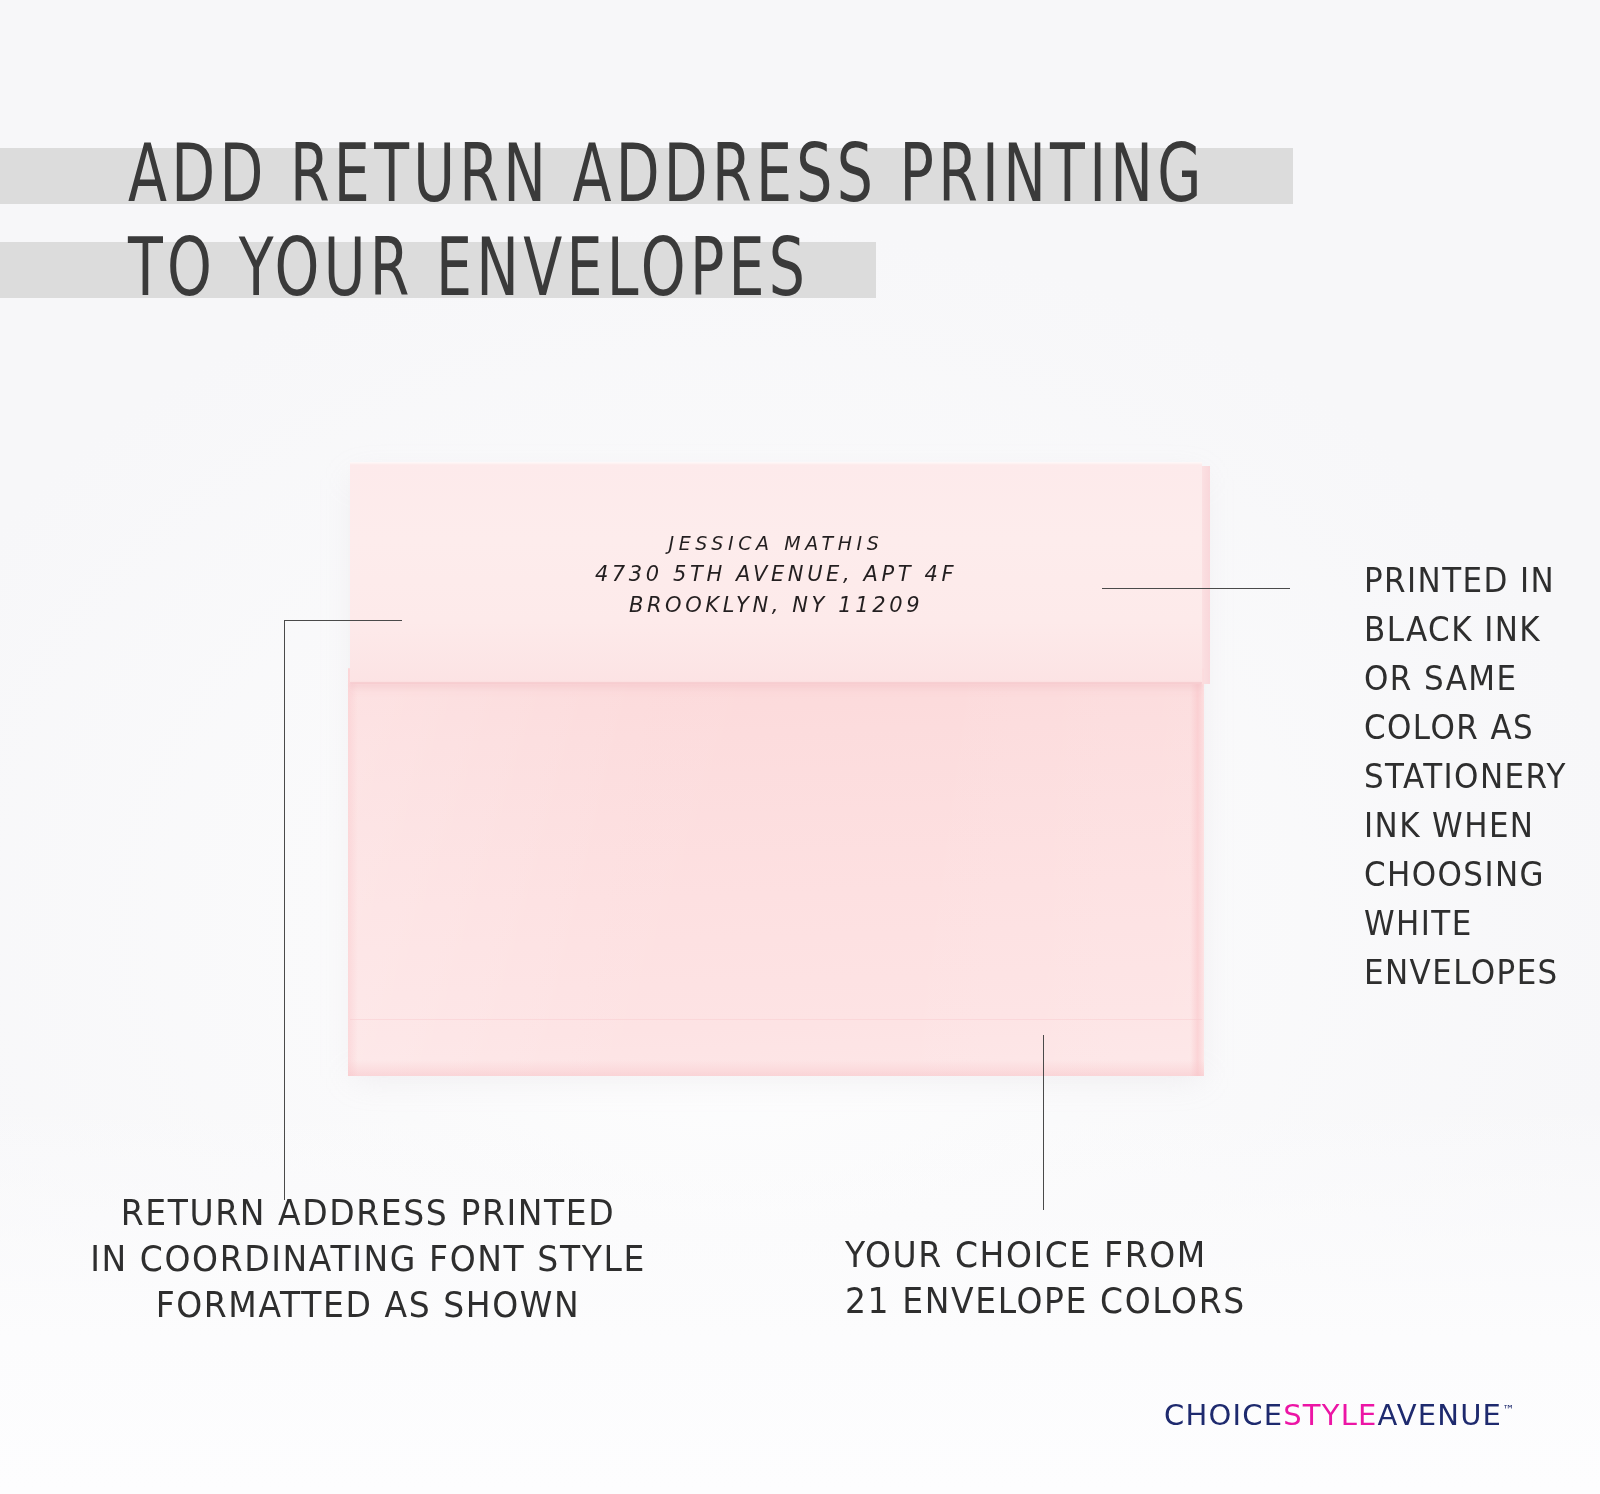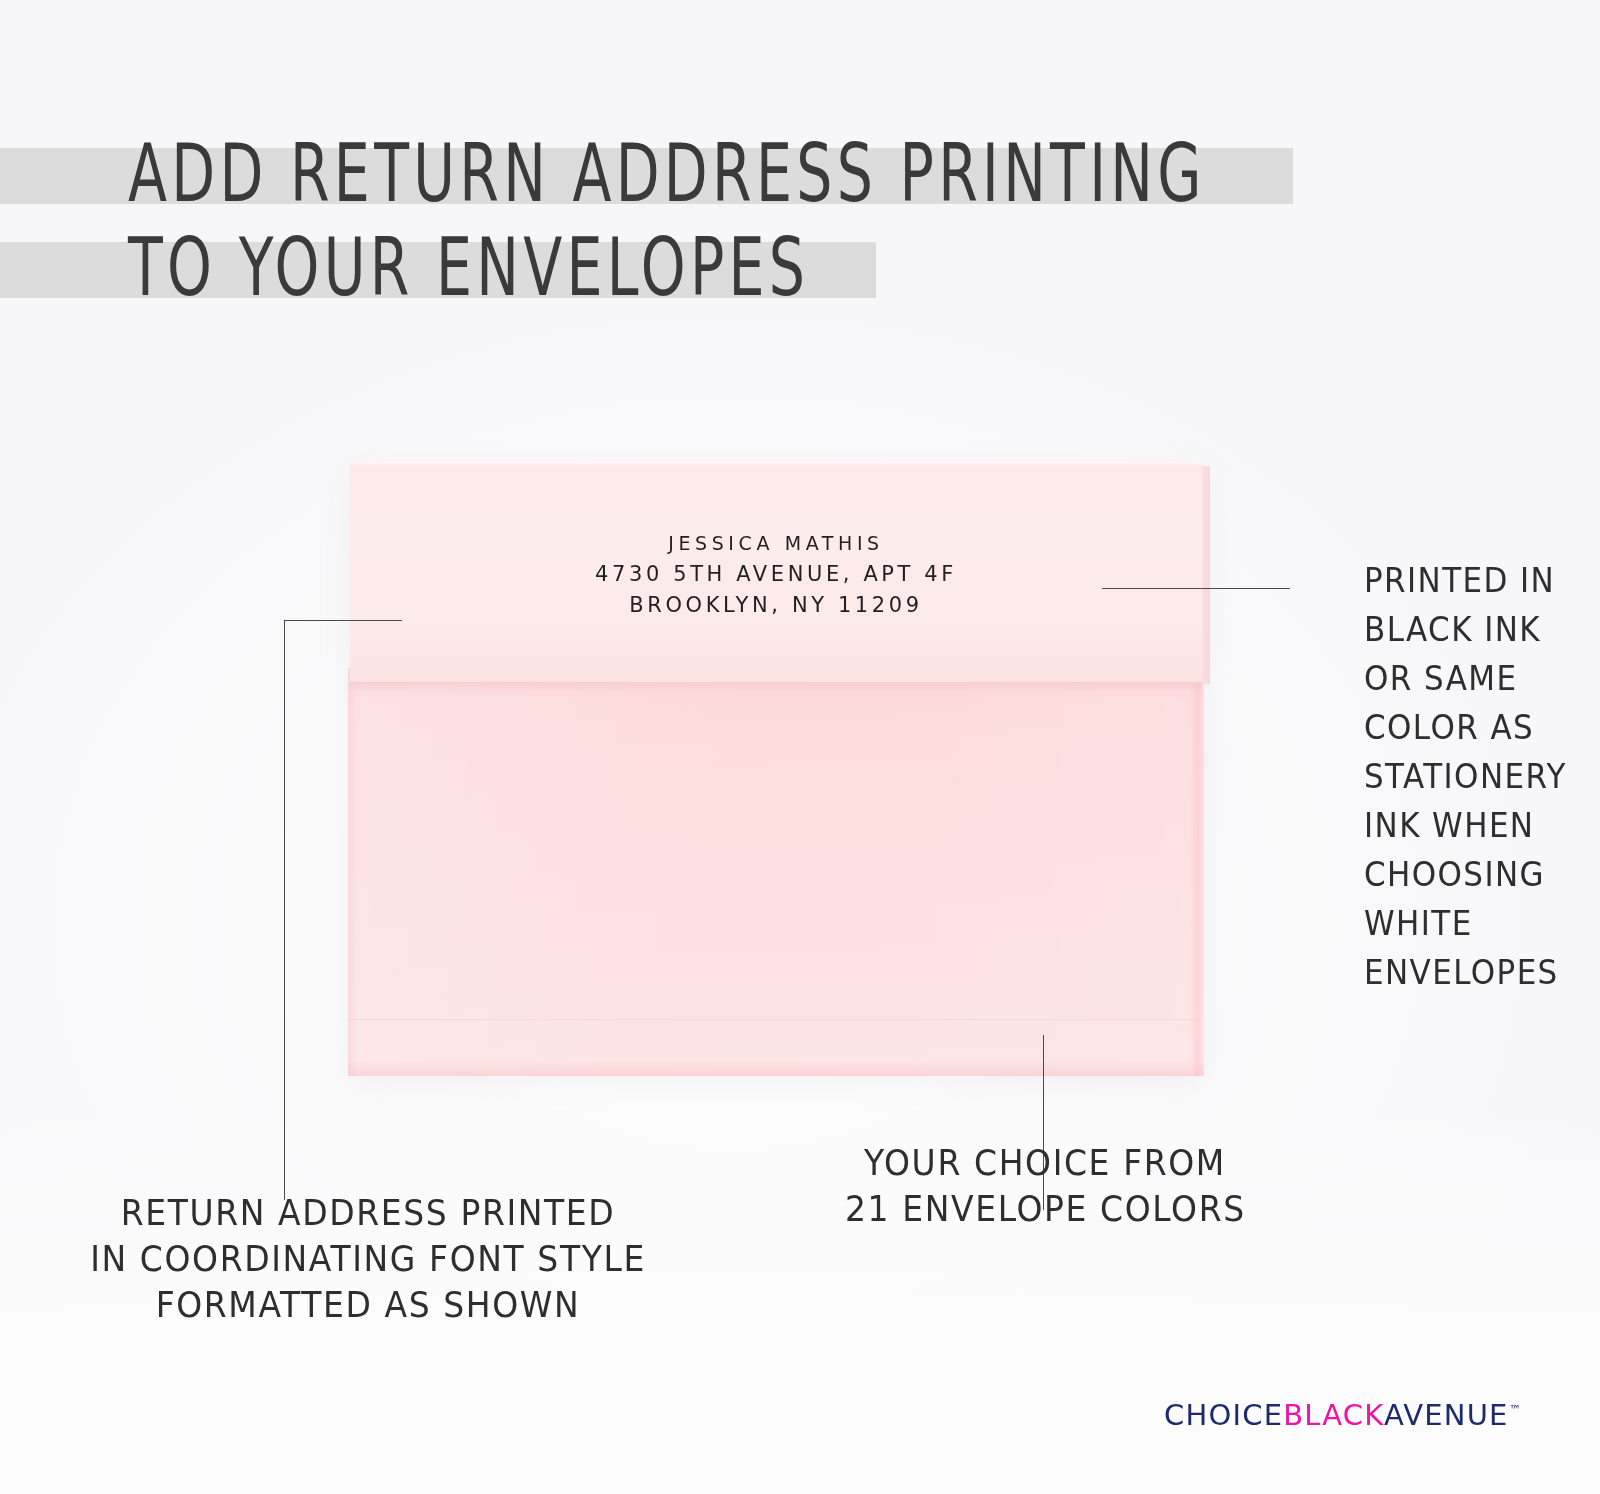--- a/index.html
+++ b/index.html
@@ -126,20 +126,21 @@
     background: rgba(248,200,204,0.45);
   }
   
   .env-flap {
     position: absolute;
     left: 2px;
     top: 0;
     width: 852px;
     height: 222px;
     background: linear-gradient(180deg, #fdeaeb 0%, #fdecec 35%, #fdeaea 72%, #fce3e4 100%);
+    font-style: italic;
   }
   .env-flap-right-lip {
     position: absolute;
     right: -6px;
     top: 4px;
     width: 8px;
     height: 218px;
     background: linear-gradient(90deg, rgba(252,222,224,0.9) 0%, rgba(250,205,209,0.75) 100%);
   }
   .env-flap-shadow {
@@ -235,23 +236,22 @@
   }
   .callout-left .cline {
     font-size: 33px;
     line-height: 46px;
     letter-spacing: 1.6px;
     transform: scaleY(1.1);
   }
 
   .callout-mid {
     left: 845px;
-    top: 1140px;
+    top: 1232px;
     width: 400px;
-    text-align: center;
   }
   .callout-mid .cline {
     font-size: 33px;
     line-height: 46px;
     letter-spacing: 1.6px;
     transform: scaleY(1.1);
   }
 
   
   .logo {
@@ -335,14 +335,14 @@
   <span class="cline">IN COORDINATING FONT STYLE</span>
   <span class="cline">FORMATTED AS SHOWN</span>
 </div>
 
 <div class="callout callout-mid">
   <span class="cline">YOUR CHOICE FROM</span>
   <span class="cline">21 ENVELOPE COLORS</span>
 </div>
 
 <div class="logo">
-  <span class="seg" id="logo-p1" style="color: rgb(30, 42, 110);">CHOICE</span><span class="seg" id="logo-p2" style="color: rgb(236, 21, 165);">BLACK</span><span class="seg" id="logo-p3" style="color: rgb(30, 42, 110);">AVENUE</span><span class="tm" id="logo-tm" style="color: rgb(30, 42, 110);">™</span>
+  <span class="seg" id="logo-p1" style="color: rgb(30, 42, 110);">CHOICE</span><span class="seg" id="logo-p2" style="color: rgb(236, 21, 165);">STYLE</span><span class="seg" id="logo-p3" style="color: rgb(30, 42, 110);">AVENUE</span><span class="tm" id="logo-tm" style="color: rgb(30, 42, 110);">™</span>
 </div>
 
 </body></html>

